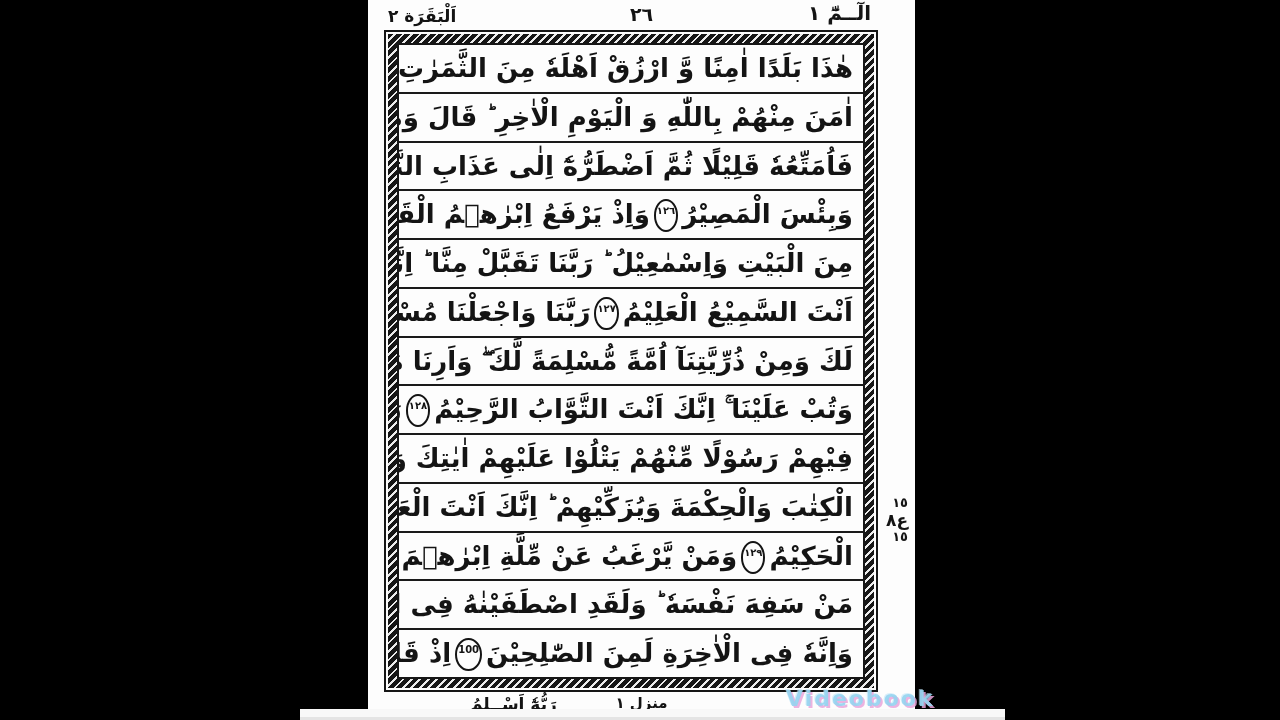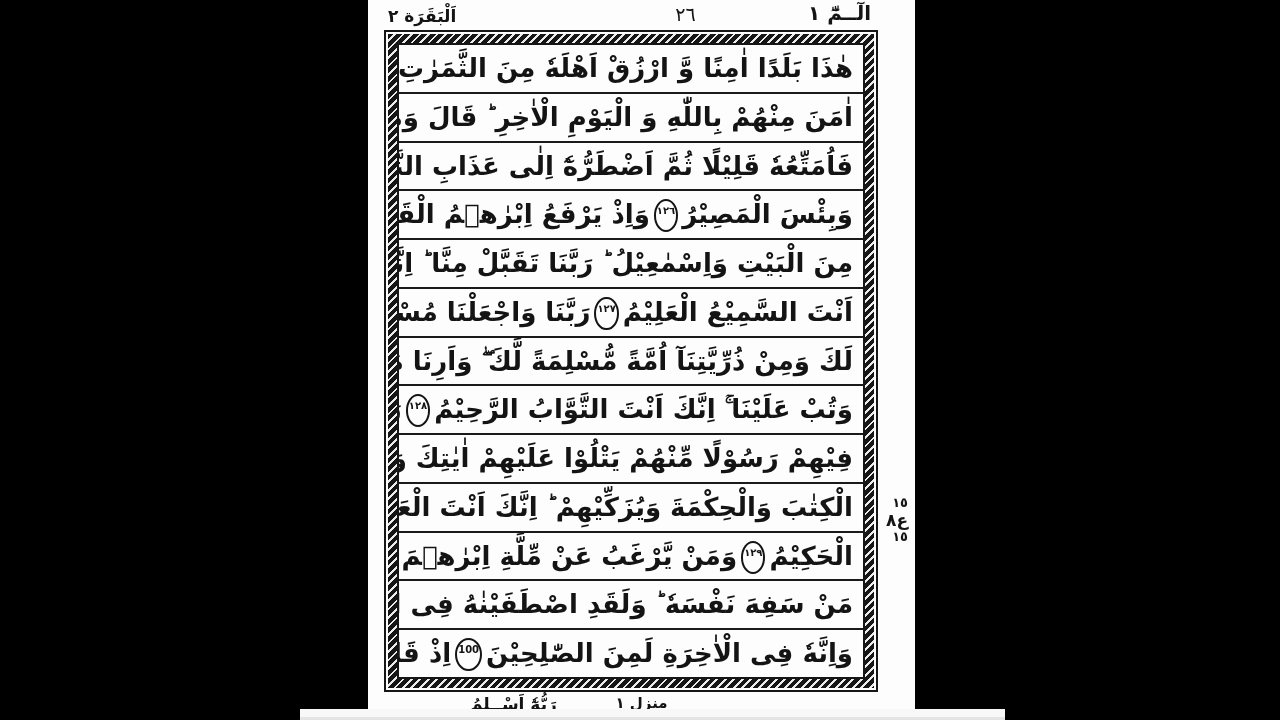--- a/index.html
+++ b/index.html
@@ -8,21 +8,21 @@
     font-family:"DejaVu Sans",sans-serif;
   }
   
   .page{
     position:absolute;left:368px;top:0;width:547px;height:720px;
     background:#fdfdfd;color:#141414;
   }
   
   .hdr{position:absolute;top:1px;height:27px;direction:rtl;font-weight:700;}
   .hdr-juz{right:44px;font-size:20px;letter-spacing:1px;}
-  .hdr-pagenum{left:50%;transform:translateX(-50%);font-size:19px;top:3px;position:absolute;font-weight:400;margin-left:44px;}
+  .hdr-pagenum{left:50%;transform:translateX(-50%);font-size:19px;top:3px;position:absolute;font-weight:700;}
   .hdr-surah{left:20px;font-size:17px;top:6px;position:absolute;direction:rtl;font-weight:700;}
   
   .frame-outer{
     position:absolute;left:16px;top:30px;width:494px;height:662px;
     box-sizing:border-box;border:2px solid #161616;padding:2px;background:#fdfdfd;
   }
   .frame-band{
     width:100%;height:100%;box-sizing:border-box;padding:9px;
     background:repeating-linear-gradient(135deg,#161616 0px,#161616 4px,#ececec 4px,#ececec 6px);
   }
@@ -112,14 +112,15 @@
       <span class="num">١٥</span>
     </div>
 
     <div class="ft-manzil">منزل ١</div>
     <div class="ft-catchword">رَبُّهٗٓ اَسْــلِمُ</div>
 
   </div>
 
   <div class="bottom-strip"></div>
 
+  <div class="watermark">Videobook</div>
 
 </div>
 
 </body></html>

